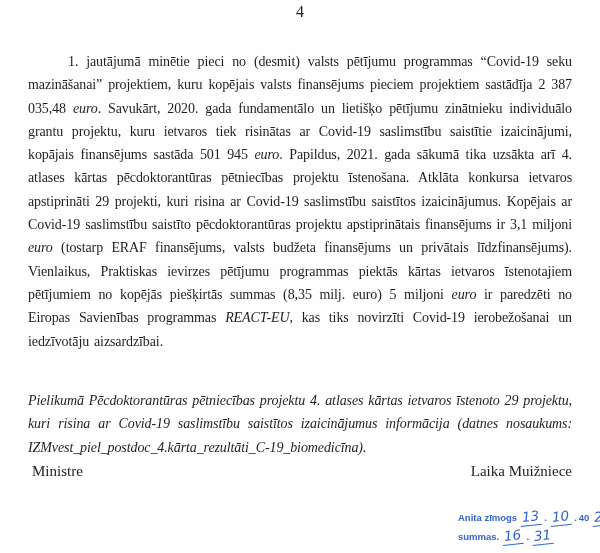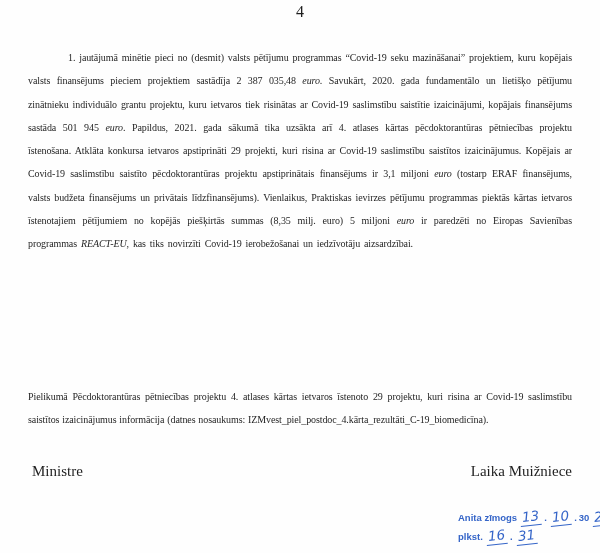--- a/index.html
+++ b/index.html
@@ -14,25 +14,25 @@
   .page{
     position:relative;width:600px;height:553px;overflow:hidden;
     background:#fefefe;color:var(--text-color);
   }
   .page-number{
     position:absolute;top:3px;left:0;right:0;
     text-align:center;font-size:16px;
   }
   .para{
     position:absolute;left:28px;width:544px;
-    text-align:justify;font-size:10px;line-height:23.3px;
+    text-align:justify;font-size:14px;line-height:23.3px;
     letter-spacing:-0.1px;word-spacing:1.5px;
   }
   .para-main{top:36px;text-indent:40px;}
-  .para-attach{top:375px;word-spacing:0.5px;}
+  .para-attach{top:375px;word-spacing:0.5px;font-style:italic;}
   .sig-row{
     position:absolute;left:32px;right:28px;top:463px;
     display:flex;justify-content:space-between;align-items:flex-end;
     font-size:15px;
   }
   .stamp{
     position:absolute;left:458px;top:510px;
     color:var(--stamp-color);
   }
   .stamp-line{
@@ -66,25 +66,25 @@
     <span>Laika Muižniece</span>
   </div>
 
   <div class="stamp">
     <div class="stamp-line">
       <span class="stamp-print">Anita zīmogs</span>
       <span class="hand">13</span>
       <span class="stamp-print">.</span>
       <span class="hand">10</span>
       <span class="stamp-print">.</span>
-      <span class="stamp-print">30</span>
+      <span class="stamp-print">40</span>
       <span class="hand">21</span>
 
     </div>
     <div class="stamp-line">
-      <span class="stamp-print">plkst.</span>
+      <span class="stamp-print">summas.</span>
       <span class="hand">16</span>
       <span class="stamp-print">.</span>
       <span class="hand">31</span>
     </div>
   </div>
 
 </div>
 
 </body></html>

